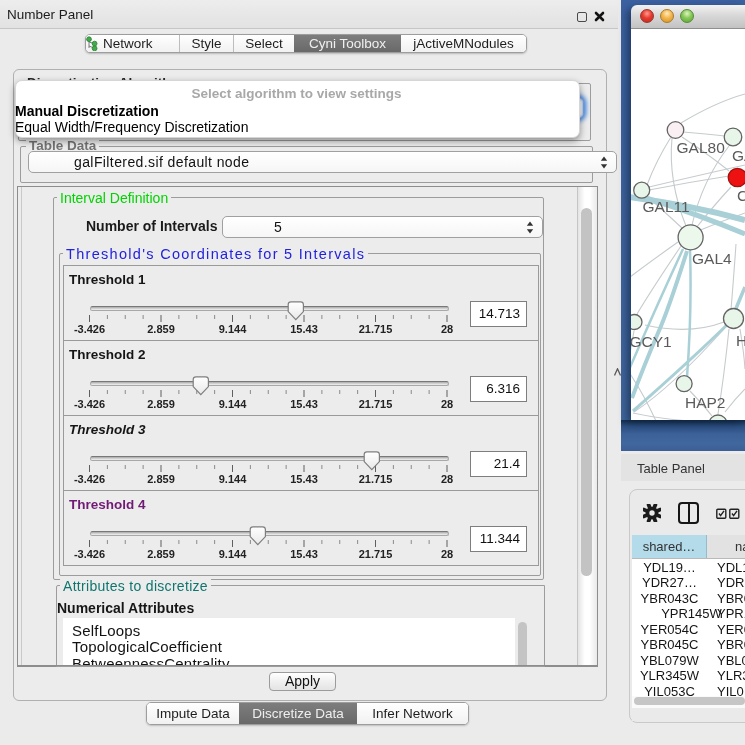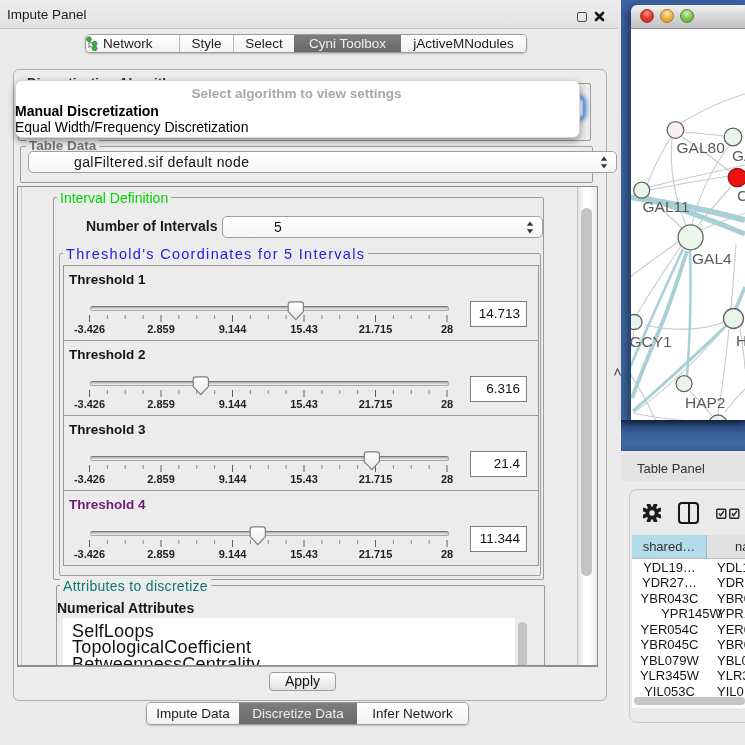--- a/index.html
+++ b/index.html
@@ -7,21 +7,21 @@
 #app{position:relative;width:745px;height:745px;overflow:hidden;}
 .abs{position:absolute;}
 .bold{font-weight:bold;}
 .grouptitle{position:absolute;background:#ececec;padding:0 3px;font-size:13.5px;line-height:14px;}
 .combo{position:absolute;background:linear-gradient(180deg,#ffffff,#f6f6f6);border:1px solid #a0a0a0;border-radius:5px;font-size:14px;color:#111;letter-spacing:0.4px;padding-left:34px;}
 .combo .ar{position:absolute;right:8px;top:50%;margin-top:-6px;}
 </style></head><body>
 <div id="app">
 
 <div class="abs" style="left:0;top:0;width:618px;height:28px;background:linear-gradient(180deg,#ededed,#e2e2e2);border-bottom:1px solid #c6c6c6;"></div>
-<div class="abs" style="left:7px;top:7px;font-size:13.5px;color:#1c1c1c;">Impute Panel</div>
+<div class="abs" style="left:7px;top:7px;font-size:13.5px;color:#1c1c1c;">Number Panel</div>
 <div class="abs" style="left:577px;top:12px;width:8px;height:8px;border:1.5px solid #4a4a4a;border-radius:2px;"></div>
 <svg class="abs" style="left:594px;top:11px;" width="11" height="11">
       <path d="M2,2 L9,9 M9,2 L2,9" stroke="#131313" stroke-width="2.6" stroke-linecap="round"></path>
     </svg>
 <div class="abs" style="left:85px;top:34px;width:440px;height:17px;background:#fff;border:1px solid #9d9d9d;border-radius:5px;box-shadow:0 1px 2px rgba(0,0,0,.22);overflow:hidden;display:flex;font-size:13.5px;color:#1d1d1d;">
 <div style="width:93px;display:flex;align-items:center;justify-content:flex-start;background:linear-gradient(180deg,#ffffff,#f1f1f1);"><svg width="12" height="15" style="margin-right:5px;" viewBox="0 0 12 15">
           <path d="M3,4 L3,12 M3,6 L8,7.5 M3,10 L8,12" stroke="#7a7a7a" stroke-width="1"></path>
           <circle cx="3" cy="3.2" r="2.4" fill="#3fae49" stroke="#2c7d33" stroke-width="0.8"></circle>
           <circle cx="8.6" cy="7.6" r="2.4" fill="#3fae49" stroke="#2c7d33" stroke-width="0.8"></circle>
           <circle cx="8.6" cy="12.4" r="2.4" fill="#3fae49" stroke="#2c7d33" stroke-width="0.8"></circle>
@@ -134,21 +134,21 @@
       <defs>
         <linearGradient id="tg340" x1="0" y1="0" x2="0" y2="1">
           <stop offset="0" stop-color="#ffffff"></stop>
           <stop offset="0.5" stop-color="#f4f4f4"></stop>
           <stop offset="1" stop-color="#e8e8e8"></stop>
         </linearGradient>
       </defs>
     </svg>
 <div class="abs" style="left:470px;top:376px;width:57px;height:26px;background:#fff;border:1px solid #7e7e7e;box-sizing:border-box;font-size:13.5px;color:#111;line-height:24px;text-align:right;padding-right:6px;">6.316</div>
 <div class="abs" style="left:63px;top:415px;width:474px;height:74px;border:1px solid #9a9a9a;background:#ececec;"></div>
-<div class="abs bold" style="left:69px;top:422px;font-size:13.5px;color:#151515;">Threshold 3</div>
+<div class="abs bold" style="left:69px;top:422px;font-size:13.5px;color:#151515;font-style:italic;">Threshold 3</div>
 <div class="abs" style="left:89.5px;top:455.5px;width:357.5px;height:3.5px;background:linear-gradient(180deg,#a8a8a8,#d8d8d8 60%,#f2f2f2);border:1px solid #a8a8a8;border-top-color:#787878;border-radius:3px;"></div>
 <svg class="abs" style="left:89.0px;top:465px;" width="359" height="8" viewBox="0 0 359 8">
       <path d="M0.5,0 L0.5,7" stroke="#5f5f5f" stroke-width="1"></path>
       <path d="M18.375,0 L18.375,4" stroke="#8a8a8a" stroke-width="1"></path>
       <path d="M36.25,0 L36.25,4" stroke="#8a8a8a" stroke-width="1"></path>
       <path d="M54.125,0 L54.125,4" stroke="#8a8a8a" stroke-width="1"></path>
       <path d="M72.0,0 L72.0,7" stroke="#5f5f5f" stroke-width="1"></path>
       <path d="M89.875,0 L89.875,4" stroke="#8a8a8a" stroke-width="1"></path>
       <path d="M107.75,0 L107.75,4" stroke="#8a8a8a" stroke-width="1"></path>
       <path d="M125.625,0 L125.625,4" stroke="#8a8a8a" stroke-width="1"></path>
@@ -223,21 +223,21 @@
           <stop offset="0.5" stop-color="#f4f4f4"></stop>
           <stop offset="1" stop-color="#e8e8e8"></stop>
         </linearGradient>
       </defs>
     </svg>
 <div class="abs" style="left:470px;top:526px;width:57px;height:26px;background:#fff;border:1px solid #7e7e7e;box-sizing:border-box;font-size:13.5px;color:#111;line-height:24px;text-align:right;padding-right:6px;">11.344</div>
 <div class="abs" style="left:56px;top:585px;width:487px;height:80px;border:1px solid #9c9c9c;border-top-left-radius:2px;"></div>
 <div class="grouptitle" style="left:60px;top:579px;color:#0f766e;font-size:14px;letter-spacing:0.3px;">Attributes to discretize</div>
 <div class="abs bold" style="left:57px;top:600px;font-size:14px;color:#161616;">Numerical Attributes</div>
 <div class="abs" style="left:63px;top:618px;width:452px;height:48px;background:#ffffff;overflow:hidden;">
-      <div style="position:absolute;left:9px;top:5px;font-size:18px;letter-spacing:0.2px;color:#111;line-height:16.3px;">SelfLoops<br>TopologicalCoefficient<br>BetweennessCentrality</div>
+      <div style="position:absolute;left:9px;top:5px;font-size:15px;letter-spacing:0.2px;color:#111;line-height:16.3px;">SelfLoops<br>TopologicalCoefficient<br>BetweennessCentrality</div>
     </div>
 <div class="abs" style="left:518px;top:622px;width:9px;height:44px;background:#c4c4c4;border-radius:4.5px 4.5px 0 0;"></div>
 <div class="abs" style="left:17px;top:665px;width:580px;height:1px;background:#8d8d8d;"></div>
 <div class="abs" style="left:269px;top:672px;width:67px;height:19px;background:linear-gradient(180deg,#ffffff,#ededed 60%,#e4e4e4);border:1px solid #9b9b9b;border-radius:4px;box-sizing:border-box;font-size:14px;color:#111;text-align:center;line-height:17px;">Apply</div>
 <div class="abs" style="left:146px;top:702px;width:321px;height:21px;background:#fff;border:1px solid #9d9d9d;border-radius:5px;box-shadow:0 1px 2px rgba(0,0,0,.2);overflow:hidden;display:flex;font-size:13.5px;color:#1d1d1d;">
 <div style="width:92px;display:flex;align-items:center;justify-content:center;background:linear-gradient(180deg,#ffffff,#f1f1f1);">Impute Data</div>
 <div style="width:118px;display:flex;align-items:center;justify-content:center;background:linear-gradient(180deg,#7d7d7d,#696969);color:#efefef;">Discretize Data</div>
 <div style="width:111px;display:flex;align-items:center;justify-content:center;background:linear-gradient(180deg,#ffffff,#f1f1f1);">Infer Network</div>
 </div>
 <div class="abs" style="left:15px;top:80px;width:563px;height:56px;background:#ffffff;border:1px solid #d6d6d6;border-radius:7px;box-shadow:0 3px 7px rgba(0,0,0,.4);"></div>

